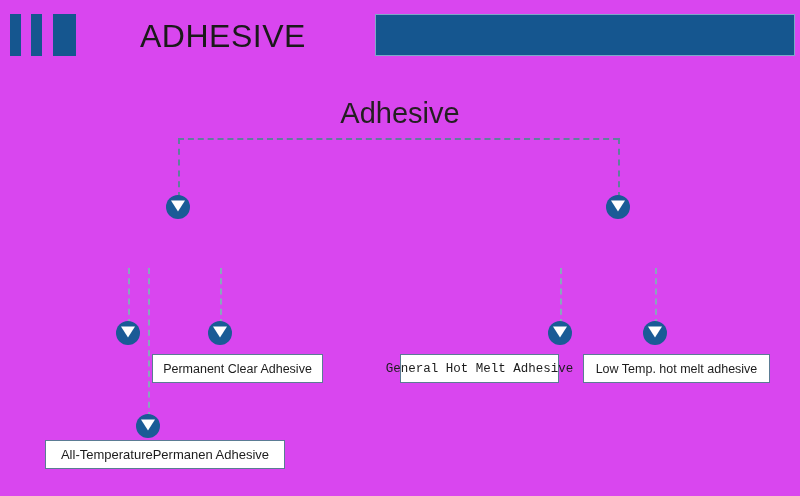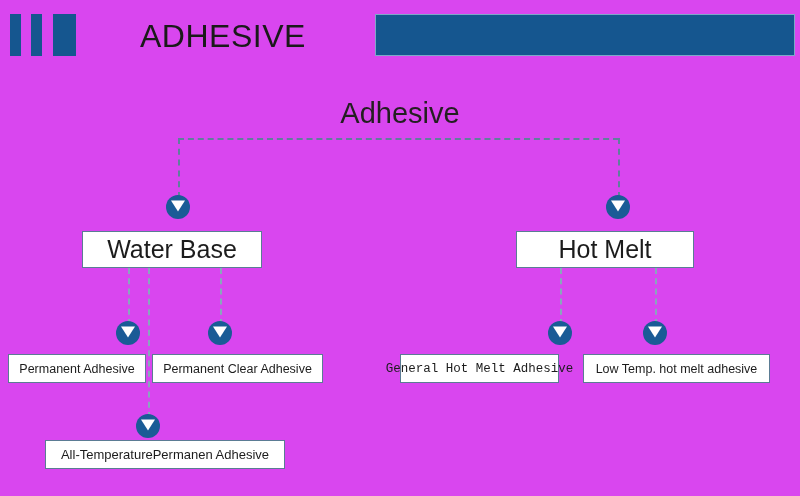--- a/index.html
+++ b/index.html
@@ -146,39 +146,36 @@
 
   <div class="hline" style="left:178px; top:138px; width:441px;"></div>
 
   <div class="vline" style="left:178px; top:138px; height:60px;"></div>
 
   <div class="vline" style="left:618px; top:138px; height:60px;"></div>
 
   <div class="arrow-marker" style="left:166px; top:195px;"></div>
   <div class="arrow-marker" style="left:606px; top:195px;"></div>
 
-  <div class="node level1" style="left:82px; top:231px; width:180px;">Water Base</div>
 
-  <div class="node level1" style="left:516px; top:231px; width:178px;">Hot Melt</div>
 
   <div class="vline thin" style="left:128px; top:268px; height:57px;"></div>
   <div class="vline thin" style="left:148px; top:268px; height:150px;"></div>
   <div class="vline thin" style="left:220px; top:268px; height:57px;"></div>
 
   <div class="arrow-marker" style="left:116px; top:321px;"></div>
   <div class="arrow-marker" style="left:208px; top:321px;"></div>
   <div class="arrow-marker" style="left:136px; top:414px;"></div>
 
   <div class="vline thin" style="left:560px; top:268px; height:57px;"></div>
   <div class="vline thin" style="left:655px; top:268px; height:57px;"></div>
 
   <div class="arrow-marker" style="left:548px; top:321px;"></div>
   <div class="arrow-marker" style="left:643px; top:321px;"></div>
 
-  <div class="node leaf" style="left:8px; top:354px; width:138px;">Permanent Adhesive</div>
 
   <div class="node leaf" style="left:152px; top:354px; width:171px;">Permanent Clear Adhesive</div>
 
   <div class="node leaf wide" style="left:45px; top:440px; width:240px;">All-TemperaturePermanen Adhesive</div>
 
   <div class="node leaf" style="left:400px; top:354px; width:159px;font-family:Liberation Mono, monospace;">General Hot Melt Adhesive</div>
 
   <div class="node leaf" style="left:583px; top:354px; width:187px;">Low Temp. hot melt adhesive</div>
 
 </div>

